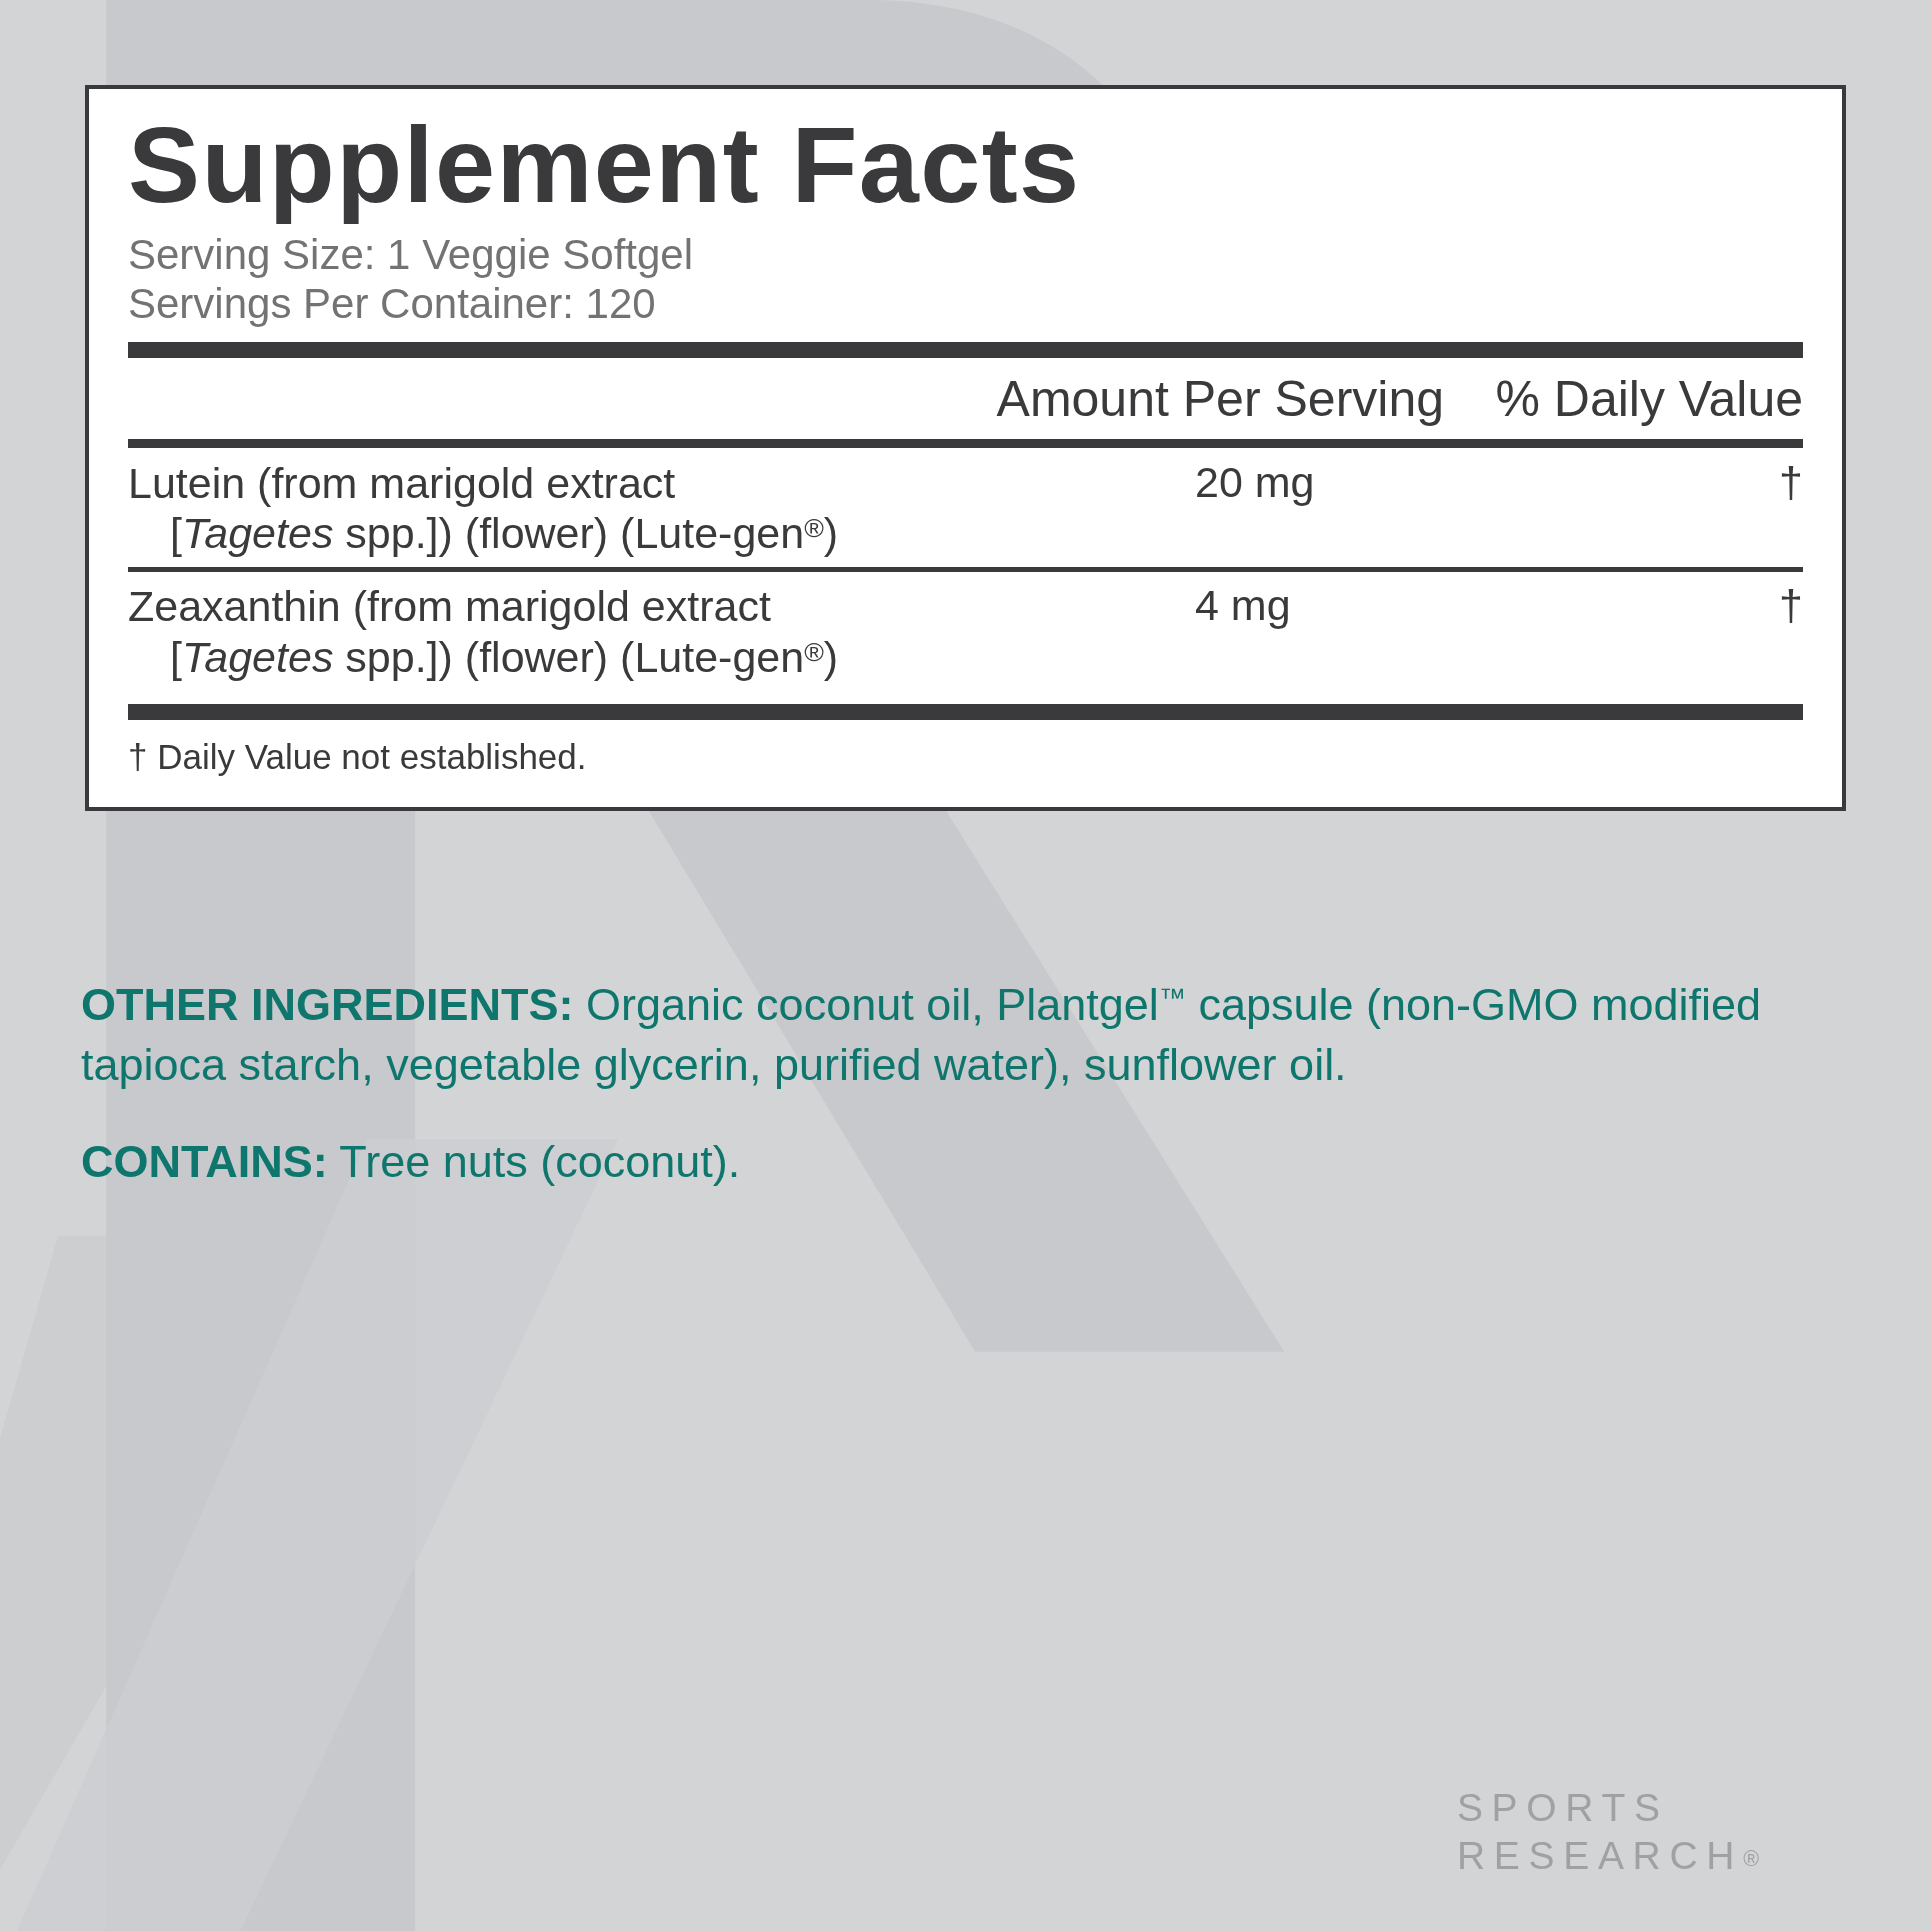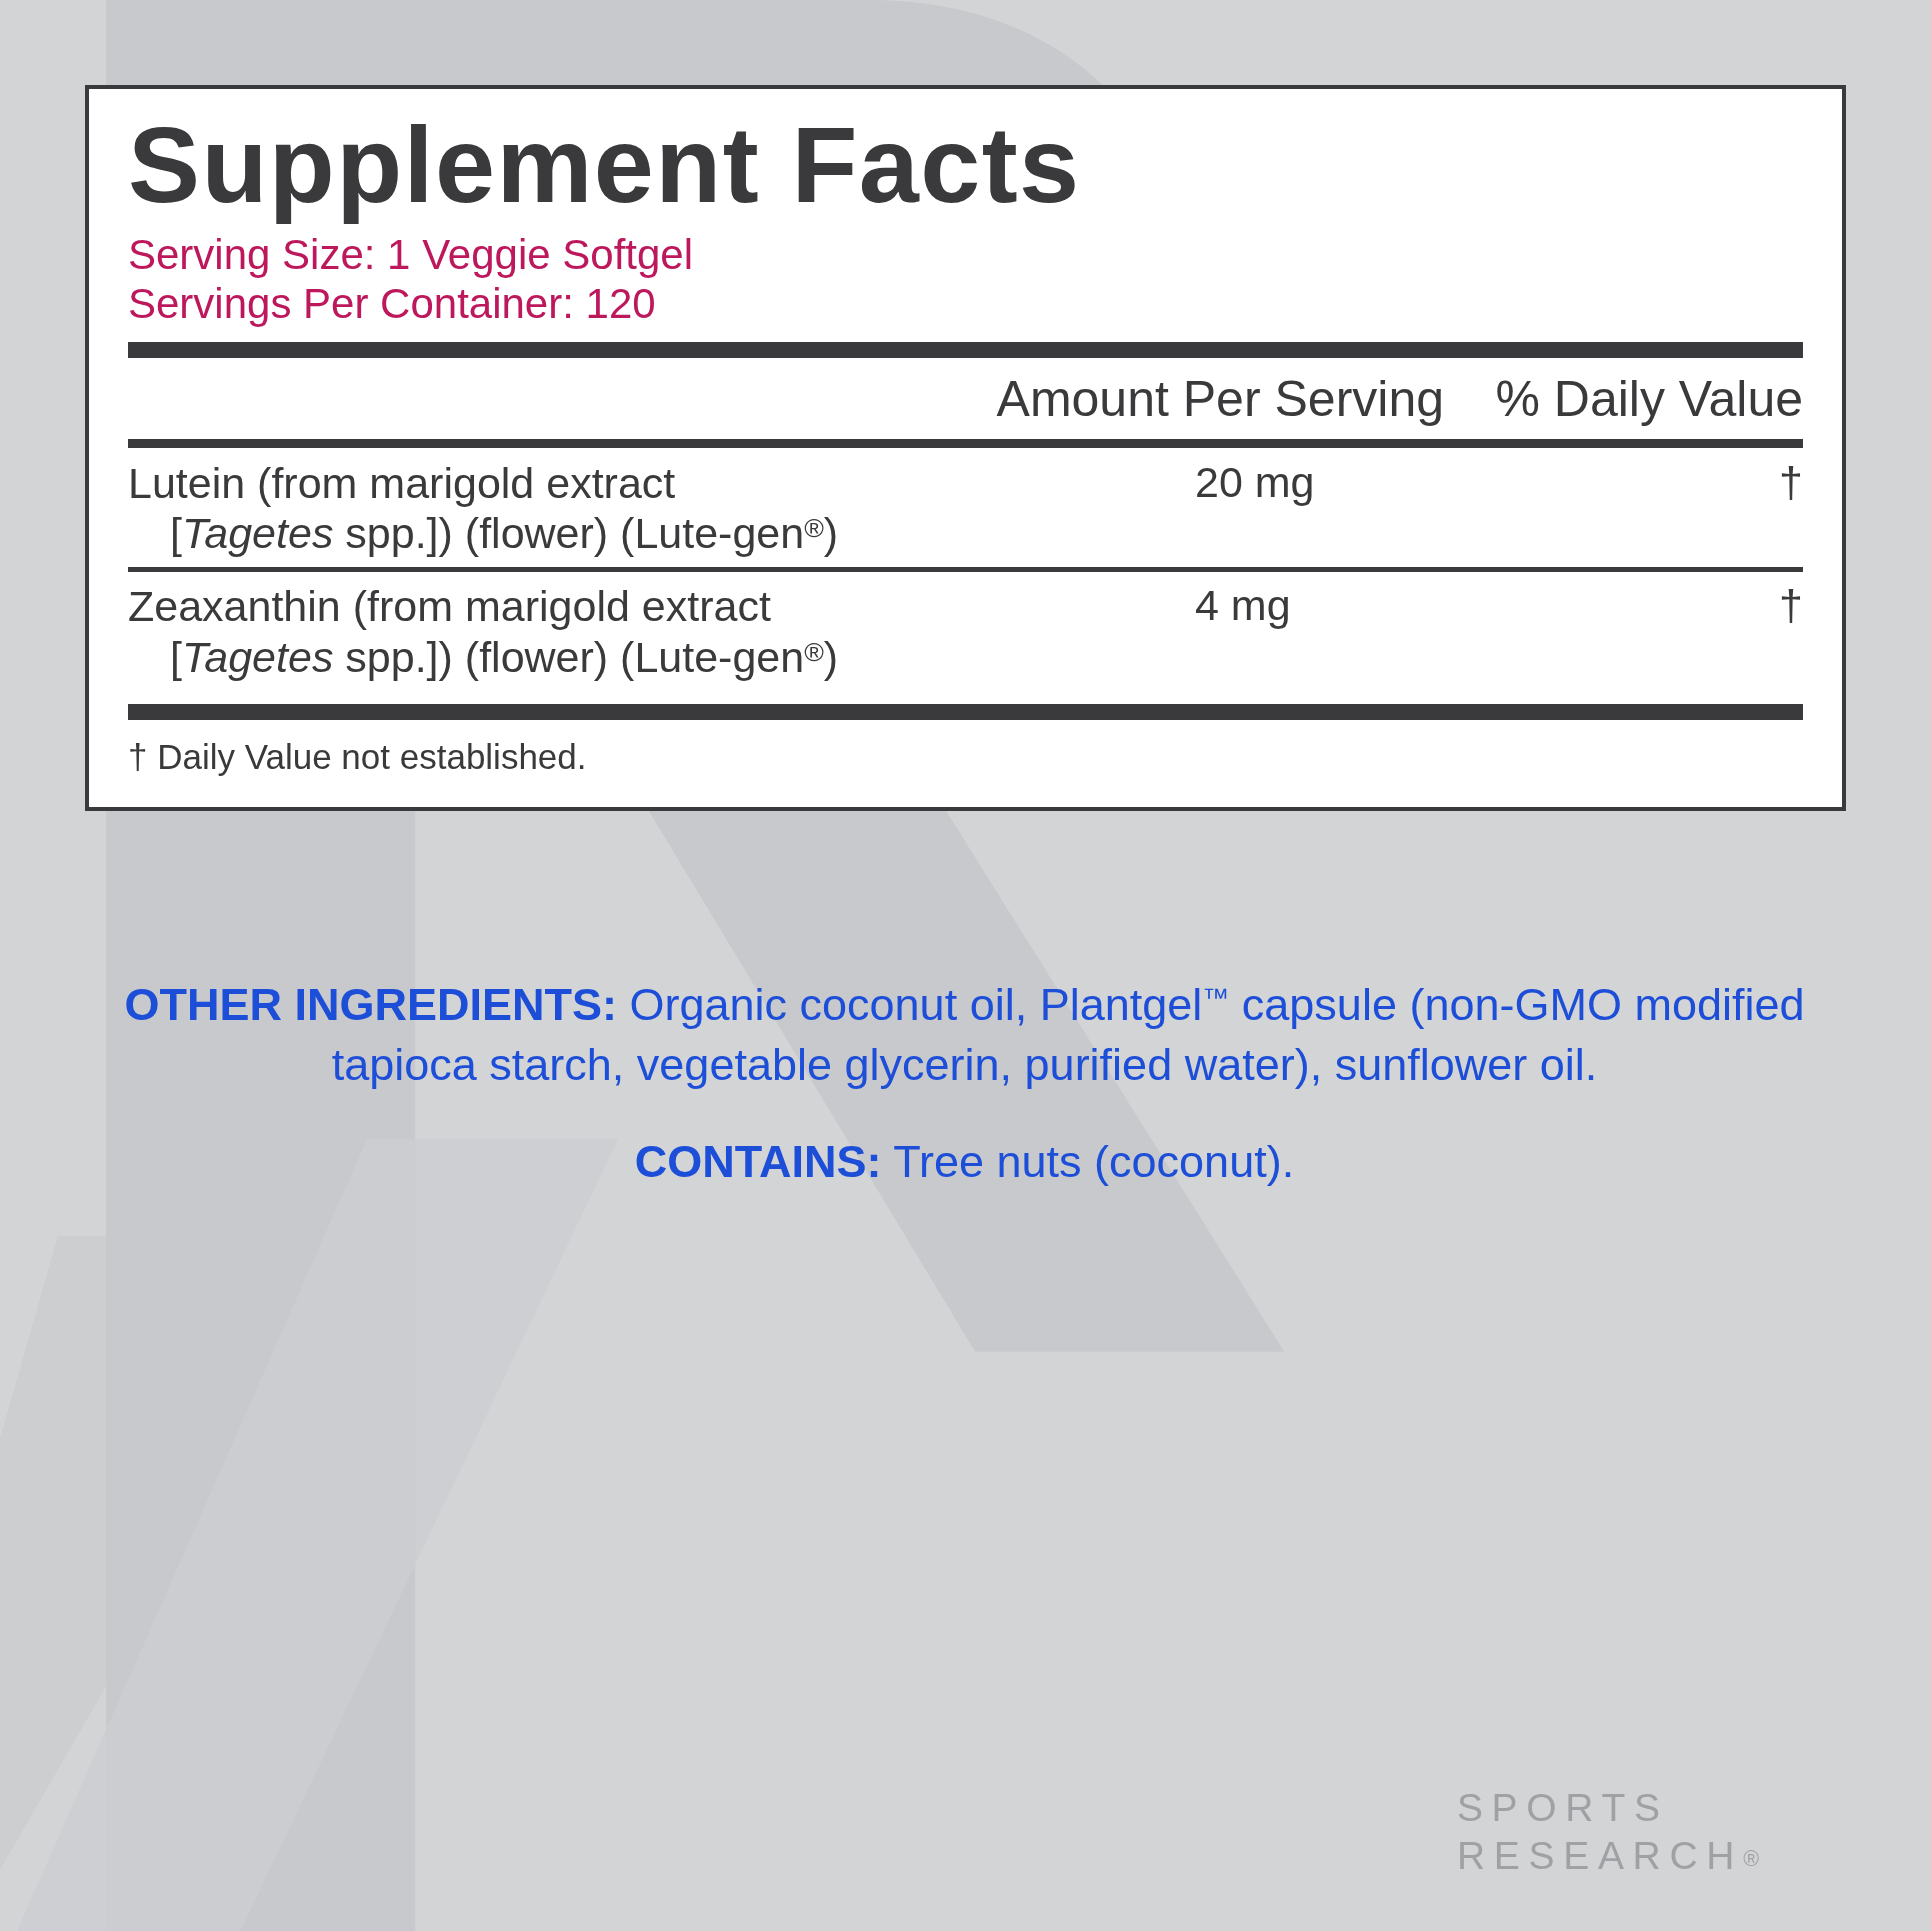--- a/index.html
+++ b/index.html
@@ -53,21 +53,21 @@
     font-weight: 700;
     letter-spacing: 1.4px;
     color: #3a3a3c;
     margin: 7.7px 0 9.7px 0;
     white-space: nowrap;
   }
 
   .sf-serving {
     font-size: 42px;
     line-height: 1.17;
-    color: #be185d;
+    color: #737373;
   }
 
   .rule-thick {
     height: 16.4px;
     background: #3a3a3c;
     margin: 13.5px 0 0 0;
   }
   .rule-mid {
     height: 8.7px;
     background: #3a3a3c;
@@ -140,23 +140,22 @@
   
   .other-block {
     position: absolute;
     left: 81px;
     top: 975px;
     width: 1767px;
   }
   .oi-para {
     font-size: 45px;
     line-height: 1.33;
-    color: #1d4ed8;
+    color: #0f766e;
     margin: 0 0 37px 0;
-    text-align: center;
   }
   .oi-label {
     font-weight: 700;
   }
   .tm {
     font-size: 0.6em;
     vertical-align: 0.5em;
   }
 
   

